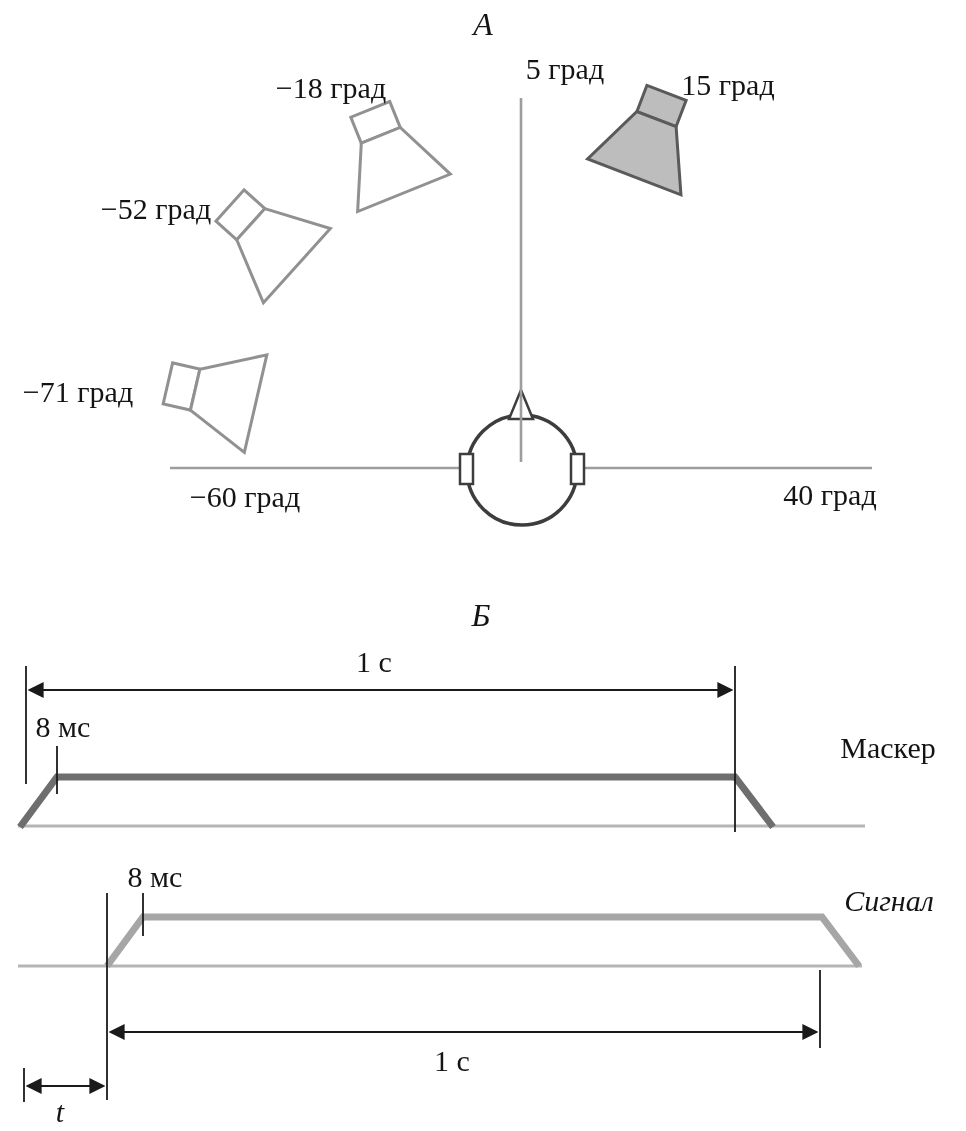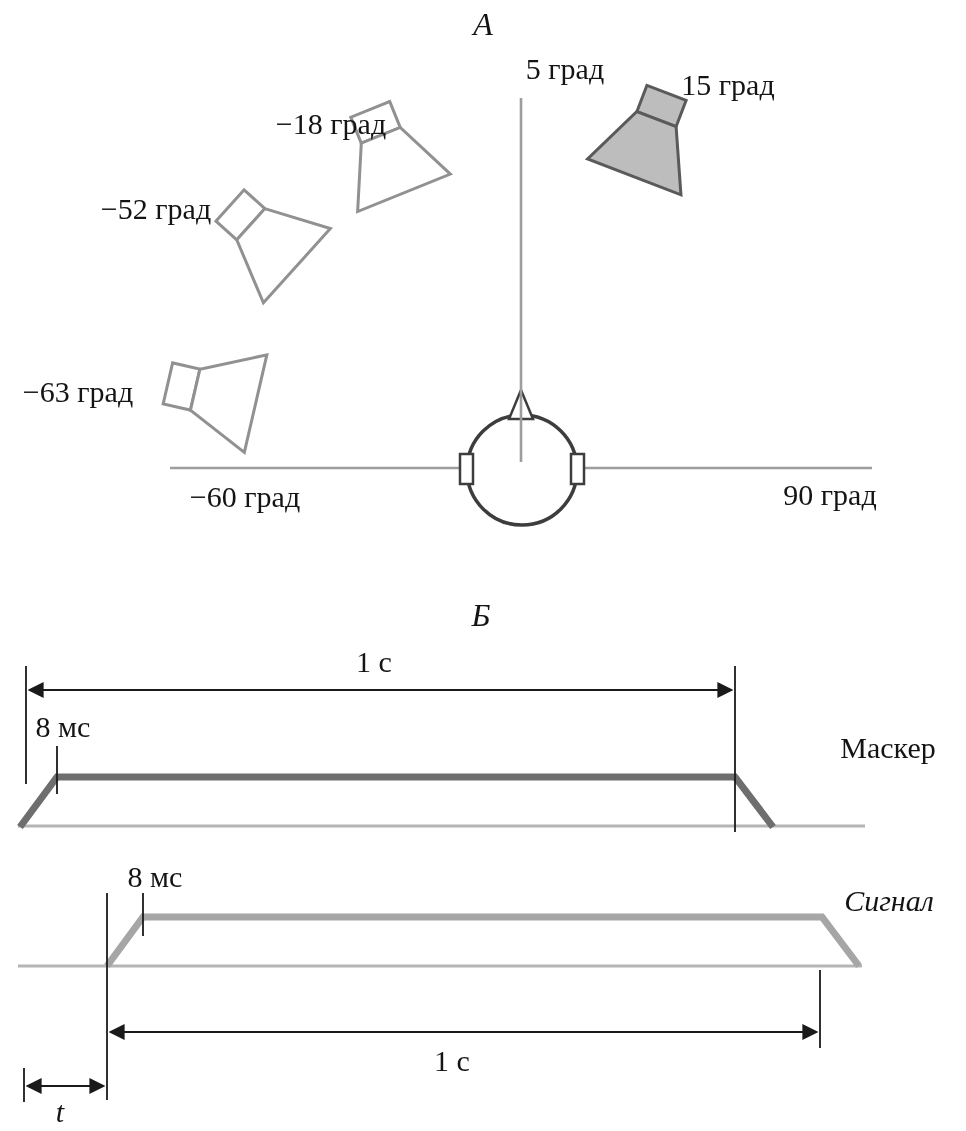--- a/index.html
+++ b/index.html
@@ -78,25 +78,25 @@
       <line x1="111" y1="1032" x2="816" y2="1032" stroke="#1a1a1a" stroke-width="2" marker-start="url(#arr)" marker-end="url(#arr)"></line>
 
       <line x1="24" y1="1068" x2="24" y2="1102" stroke="#1a1a1a" stroke-width="1.8"></line>
       <line x1="28" y1="1086" x2="103" y2="1086" stroke="#1a1a1a" stroke-width="2" marker-start="url(#arr)" marker-end="url(#arr)"></line>
     </g>
   </svg>
 
   <div class="lbl title" style="left:483px;top:24px;">А</div>
   <div class="lbl" style="left:565px;top:69px;">5 град</div>
   <div class="lbl" style="left:728px;top:85px;text-align:right;">15 град</div>
-  <div class="lbl" style="left:331px;top:88px;margin-top:36px;">−18 град</div>
+  <div class="lbl" style="left:331px;top:88px;">−18 град</div>
   <div class="lbl" style="left:156px;top:209px;">−52 град</div>
-  <div class="lbl" style="left:78px;top:392px;">−63 град</div>
+  <div class="lbl" style="left:78px;top:392px;">−71 град</div>
   <div class="lbl" style="left:245px;top:497px;">−60 град</div>
-  <div class="lbl" style="left:830px;top:495px;">90 град</div>
+  <div class="lbl" style="left:830px;top:495px;">40 град</div>
 
   <div class="lbl title" style="left:481px;top:615px;">Б</div>
   <div class="lbl" style="left:374px;top:662px;">1 с</div>
   <div class="lbl" style="left:63px;top:727px;">8 мс</div>
   <div class="lbl" style="left:888px;top:748px;text-align:right;">Маскер</div>
   <div class="lbl" style="left:155px;top:877px;">8 мс</div>
   <div class="lbl" style="left:889px;top:901px;font-style:italic;">Сигнал</div>
   <div class="lbl" style="left:452px;top:1061px;">1 с</div>
   <div class="lbl delay" style="left:60px;top:1112px;">t</div>
 

